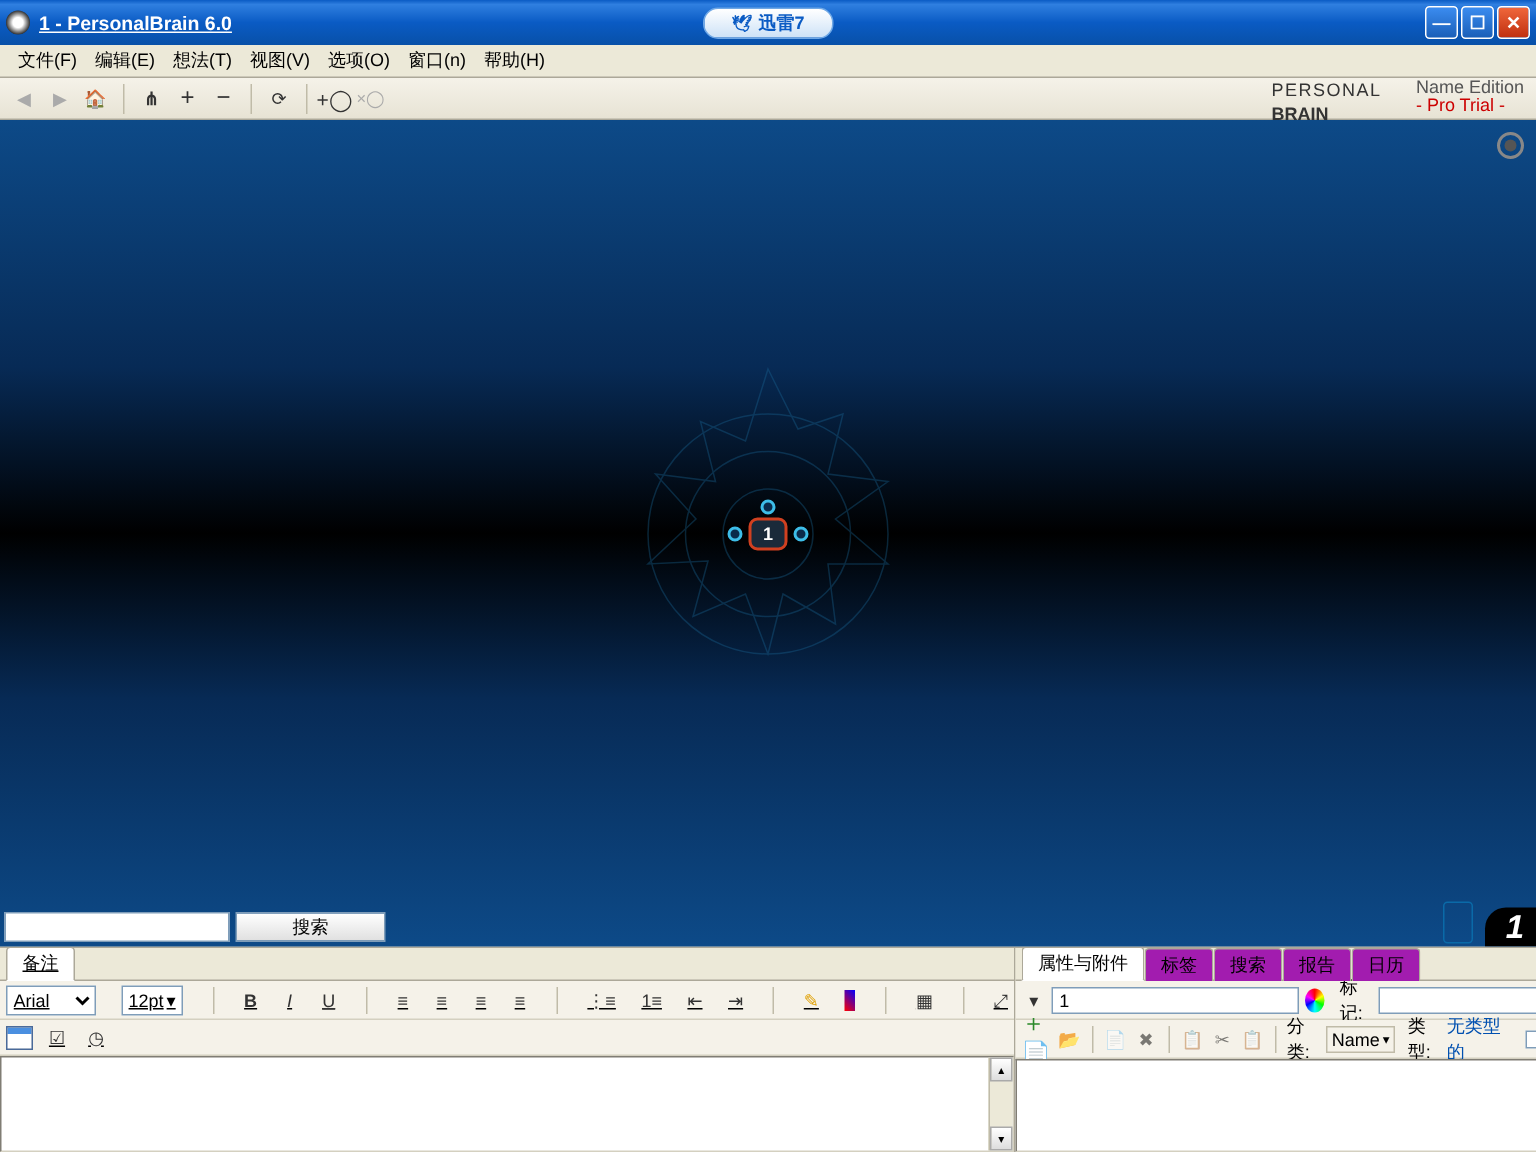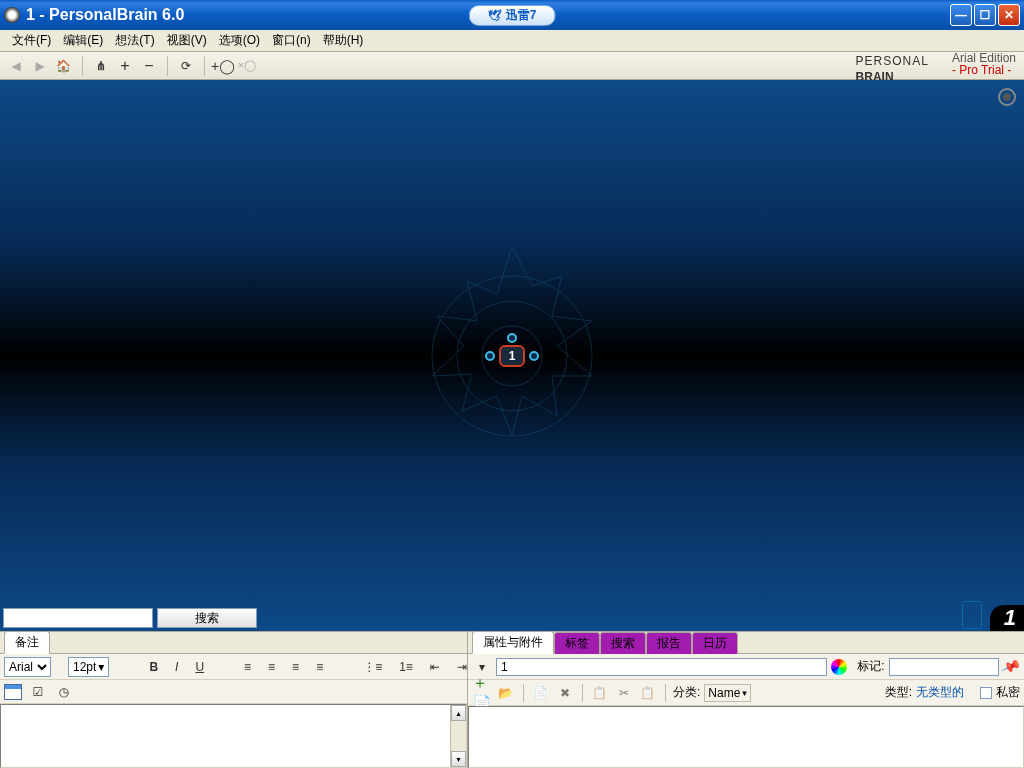--- a/index.html
+++ b/index.html
@@ -1,19 +1,19 @@
 <!DOCTYPE html>
 <html><head>
 <meta charset="utf-8">
 <style>
 * { margin: 0; padding: 0; box-sizing: border-box; font-family: "Microsoft YaHei", SimSun, Arial, sans-serif; font-size: 12px; }
 body { width: 1024px; height: 768px; overflow: hidden; background: #ece9d8; }
 .titlebar { height: 30px; background: linear-gradient(to bottom, #0a5bc4 0%, #2f7fe0 10%, #0a5bc4 50%, #0850a8 100%); display: flex; align-items: center; color: white; padding: 0 4px; position: relative; }
 .titlebar .app-icon { width: 16px; height: 16px; background: radial-gradient(circle, #fff 30%, #333 70%); border-radius: 50%; margin-right: 6px; }
-.titlebar .title { font-weight: bold; font-size: 16px; color: #fff; flex: 0 0 auto; }
+.titlebar .title { font-weight: bold; font-size: 13px; color: #fff; flex: 0 0 auto; text-decoration: underline; }
 .titlebar .xunlei-badge { position: absolute; left: 50%; transform: translateX(-50%); background: linear-gradient(to bottom,#fff,#cde2f7); color: #0a5bc4; font-weight: bold; padding: 1px 18px; border-radius: 10px; border:1px solid #6fa8e6; font-size:12px; display:flex; align-items:center; gap:4px;}
 .titlebar .xunlei-badge::before { content:"🕊"; font-size:11px; }
 .titlebar .window-controls { margin-left: auto; display: flex; gap: 2px; }
 .winbtn { width: 22px; height: 22px; border-radius: 3px; display: flex; align-items: center; justify-content: center; font-weight: bold; border:1px solid #fff; color:#fff; }
 .winbtn.min { background: linear-gradient(to bottom,#3b8cf0,#1a5fb8); }
 .winbtn.max { background: linear-gradient(to bottom,#3b8cf0,#1a5fb8); }
 .winbtn.close { background: linear-gradient(to bottom,#f0673b,#c03010); }
 
 .menubar { height: 22px; background: #ece9d8; display: flex; align-items: center; padding: 0 6px; border-bottom: 1px solid #aca899; }
 .menubar .menu-item { padding: 2px 6px; cursor: default; }
@@ -41,21 +41,21 @@
 .compass::after { content:""; width:8px; height:8px; border-radius:50%; background:#555;}
 .canvas-br-badge { position:absolute; bottom:0; right:0; background:#000; color:#fff; font-size:22px; font-style:italic; font-weight:bold; padding:0 8px 0 14px; border-top-left-radius:14px;}
 .canvas-br-box { position:absolute; bottom:2px; right:42px; width:20px; height:28px; border:1px solid #0a6aa8; border-radius:3px;}
 
 .searchbar { position:absolute; bottom:0; left:0; display:flex; gap:4px; padding:3px; }
 .searchbar input { width:150px; height:20px; border:1px solid #7f9db9; background:#fff; padding:0 4px;}
 .searchbar button { width:100px; height:20px; border:1px solid #7f9db9; background:linear-gradient(to bottom,#fff,#e0e0e0); }
 
 .bottom-area { height:137px; display:flex; background:#ece9d8; border-top:1px solid #aca899;}
 .panel { display:flex; flex-direction:column; }
-.panel.left { width:468px; border-right:1px solid #aca899;}
+.panel.left { width:677px; border-right:1px solid #aca899;text-decoration:underline;}
 .panel.right { flex:1; }
 
 .panel-tabs { height:22px; display:flex; align-items:flex-end; background:#ece9d8; border-bottom:1px solid #aca899; padding-left:4px; gap:0;}
 .ptab { padding:2px 10px; border:1px solid #aca899; border-bottom:none; background:#a21caf; position:relative; top:1px; border-top-left-radius:3px; border-top-right-radius:3px;}
 .ptab.active { background:#fff; border-bottom:1px solid #fff; }
 
 .panel-menu { height:20px; display:flex; align-items:center; padding:0 6px; gap:14px; background:#f5f2e9; border-bottom:1px solid #d4d0c0;}
 .panel-menu span { cursor:default; }
 
 .panel-tools { height:26px; display:flex; align-items:center; padding:0 4px; gap:17px; background:#f5f2e9; border-bottom:1px solid #d4d0c0;}
@@ -119,21 +119,21 @@
   <div class="tool">⟳</div>
   <div class="sep"></div>
   <div class="tool" style="font-size:14px;">+◯</div>
   <div class="tool disabled" style="font-size:11px;">×◯</div>
   <div class="brand">
     <div style="display:flex; gap:23px; align-items:flex-start;">
       <div>
         <div class="brand-main"><span>PERSONAL</span><br><b>BRAIN</b></div>
       </div>
       <div class="brand-sub">
-        <span>Arial Edition</span><br><span class="trial">- Pro Trial -</span>
+        <span>Name Edition</span><br><span class="trial">- Pro Trial -</span>
       </div>
     </div>
   </div>
 </div>
 
 <div class="canvas-area">
   <div class="compass"></div>
   <div class="canvas-inner">
     <div class="radial-deco">
       <svg viewBox="0 0 260 260">

